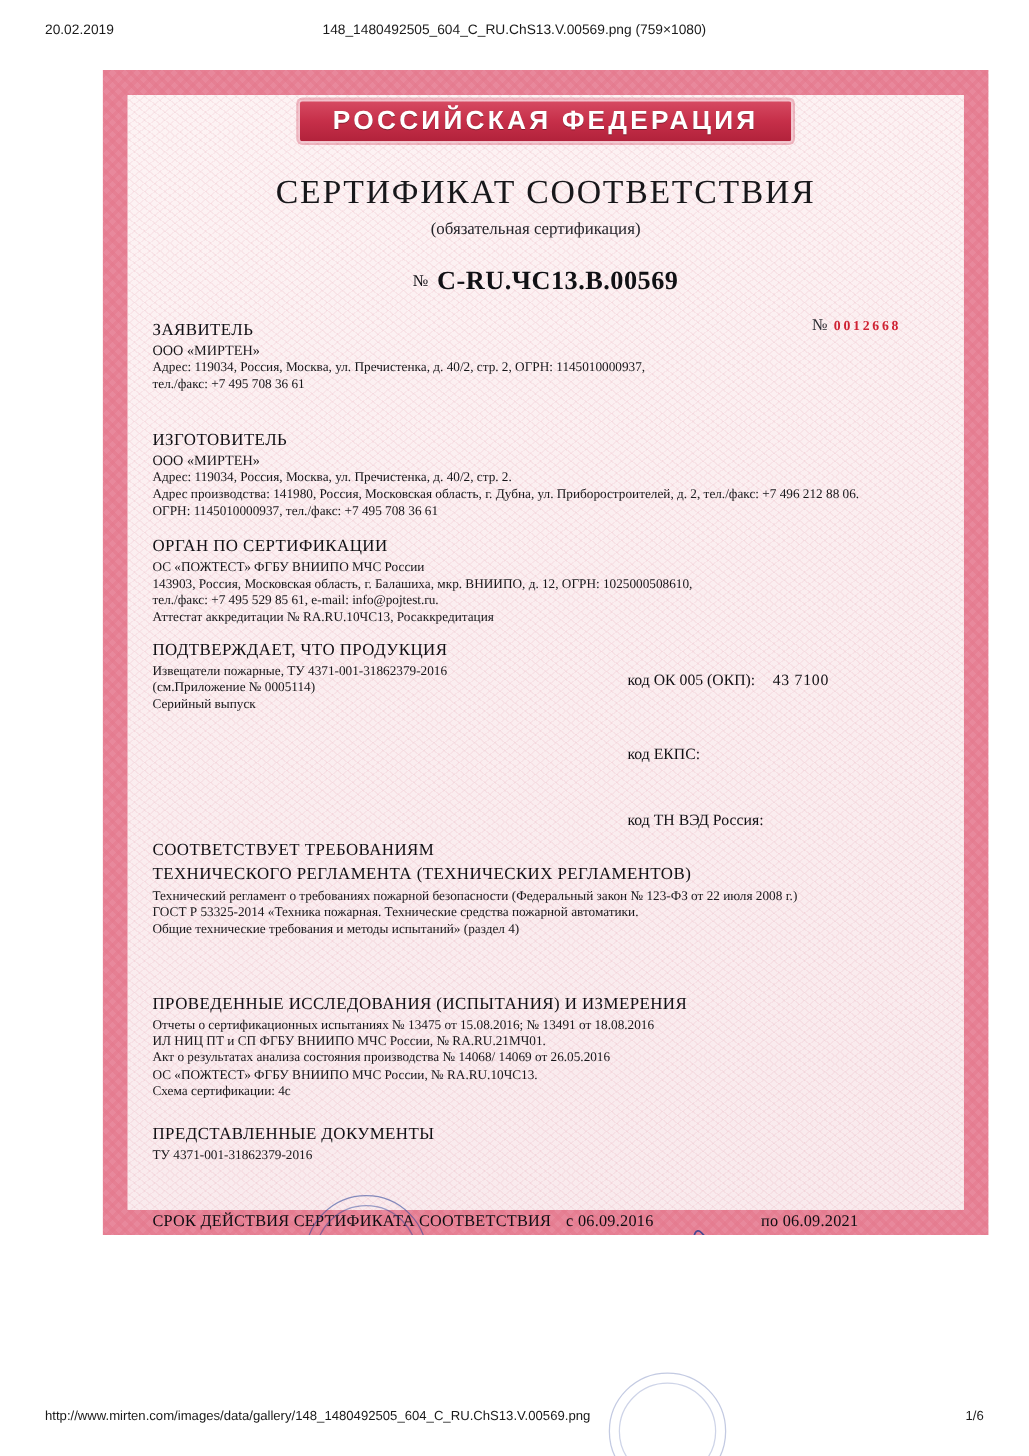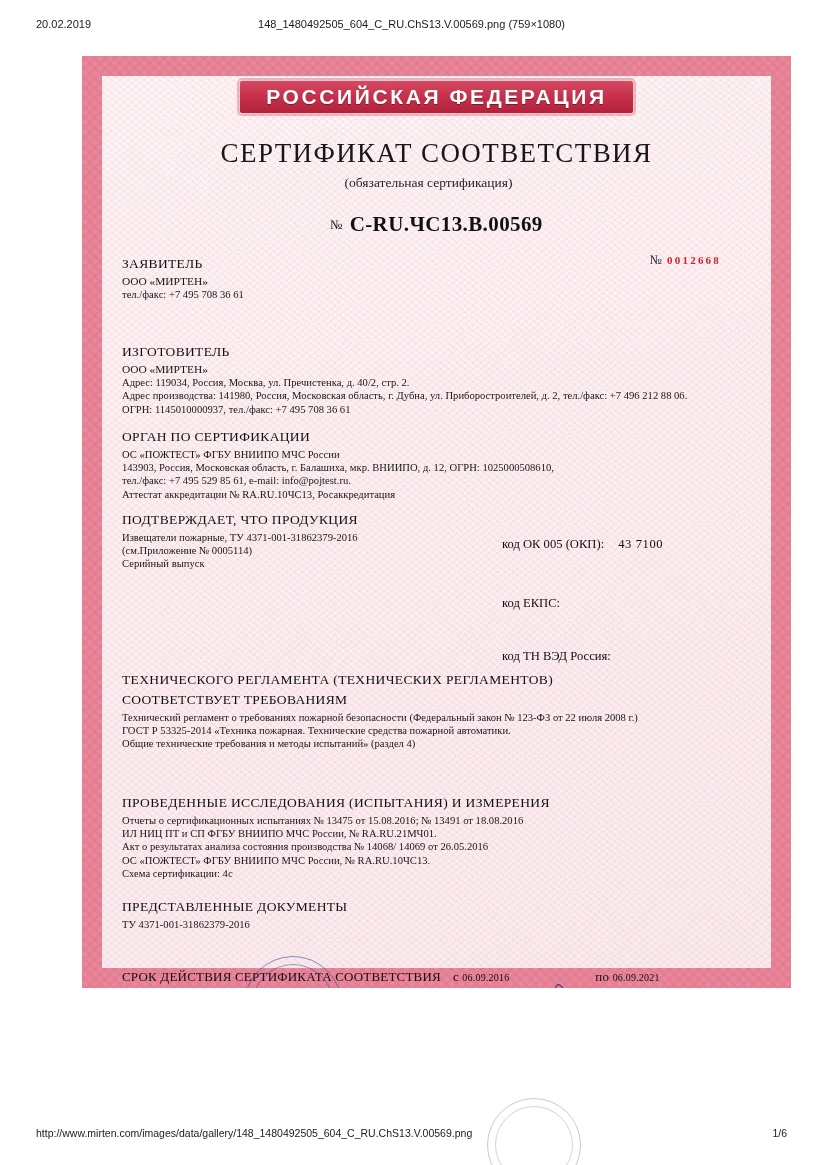--- a/index.html
+++ b/index.html
@@ -104,21 +104,21 @@
   .ln{font-size:10.6px;line-height:13.2px;color:#17171a;white-space:nowrap;}
   .ln.b{font-size:11.4px;}
 
   .codes{position:absolute;left:400px;font-size:12.6px;color:#101014;white-space:nowrap;}
   .codes .v{margin-left:14px;letter-spacing:.6px;}
 
   .valid{
     position:absolute;left:20px;top:893px;font-size:13px;color:#0e0e12;
     letter-spacing:.2px;white-space:nowrap;
   }
-  .valid .d{font-size:10px;}
+  .valid .d{font-size:13px;}
   .valid .s1{margin-left:12px;}
   .valid .s2{margin-left:86px;}
 
   .signblk{position:absolute;left:20px;top:915px;width:660px;height:90px;font-size:11px;color:#15151a;}
   .mp{position:absolute;left:28px;top:42px;font-size:12.5px;}
   .rolel{position:absolute;left:105px;top:0px;text-align:center;width:250px;font-size:11px;line-height:14px;}
   .rolee{position:absolute;left:105px;top:50px;text-align:center;width:250px;font-size:11px;}
   .sigline{position:absolute;height:0;border-top:1px solid #2a2a33;}
   .caps{position:absolute;font-size:6.5px;color:#3a3a44;letter-spacing:.3px;}
   .nm{position:absolute;font-size:11.5px;color:#14141a;white-space:nowrap;}
@@ -188,20 +188,21 @@
         <span class="nosym">№</span><span class="val">C-RU.ЧС13.B.00569</span>
       </div>
 
       <div class="blankno">
         <span>№</span><span class="red">0012668</span>
       </div>
 
       <div class="sec" style="top:180px;">
         <div class="hd">ЗАЯВИТЕЛЬ</div>
         <div class="ln b">ООО «МИРТЕН»</div>
+        <div class="ln">Адрес: 119034, Россия, Москва, ул. Пречистенка, д. 40/2, стр. 2, ОГРН: 1145010000937,</div>
         <div class="ln">тел./факс: +7 495 708 36 61</div>
       </div>
 
       <div class="sec" style="top:268px;">
         <div class="hd">ИЗГОТОВИТЕЛЬ</div>
         <div class="ln b">ООО «МИРТЕН»</div>
         <div class="ln">Адрес: 119034, Россия, Москва, ул. Пречистенка, д. 40/2, стр. 2.</div>
         <div class="ln">Адрес производства: 141980, Россия, Московская область, г. Дубна, ул. Приборостроителей, д. 2, тел./факс: +7 496 212 88 06.</div>
         <div class="ln">ОГРН: 1145010000937, тел./факс: +7 495 708 36 61</div>
       </div>
@@ -225,22 +226,22 @@
         <span>код ОК 005 (ОКП):</span><span class="v">43 7100</span>
       </div>
       <div class="codes" style="top:520px;">
         <span>код ЕКПС:</span><span class="v"></span>
       </div>
       <div class="codes" style="top:573px;">
         <span>код ТН ВЭД Россия:</span><span class="v"></span>
       </div>
 
       <div class="sec" style="top:596px;">
+        <div class="hd">СООТВЕТСТВУЕТ ТРЕБОВАНИЯМ</div>
         <div class="hd" style="margin-bottom:4px;">ТЕХНИЧЕСКОГО РЕГЛАМЕНТА (ТЕХНИЧЕСКИХ РЕГЛАМЕНТОВ)</div>
-        <div class="hd">СООТВЕТСТВУЕТ ТРЕБОВАНИЯМ</div>
         <div class="ln">Технический регламент о требованиях пожарной безопасности (Федеральный закон № 123-ФЗ от 22 июля 2008 г.)</div>
         <div class="ln">ГОСТ Р 53325-2014 «Техника пожарная. Технические средства пожарной автоматики.</div>
         <div class="ln">Общие технические требования и методы испытаний» (раздел 4)</div>
       </div>
 
       <div class="sec" style="top:719px;">
         <div class="hd">ПРОВЕДЕННЫЕ ИССЛЕДОВАНИЯ (ИСПЫТАНИЯ) И ИЗМЕРЕНИЯ</div>
         <div class="ln">Отчеты о сертификационных испытаниях № 13475 от 15.08.2016; № 13491 от 18.08.2016</div>
         <div class="ln">ИЛ НИЦ ПТ и СП ФГБУ ВНИИПО МЧС России, № RA.RU.21МЧ01.</div>
         <div class="ln">Акт о результатах анализа состояния производства № 14068/ 14069 от 26.05.2016</div>

